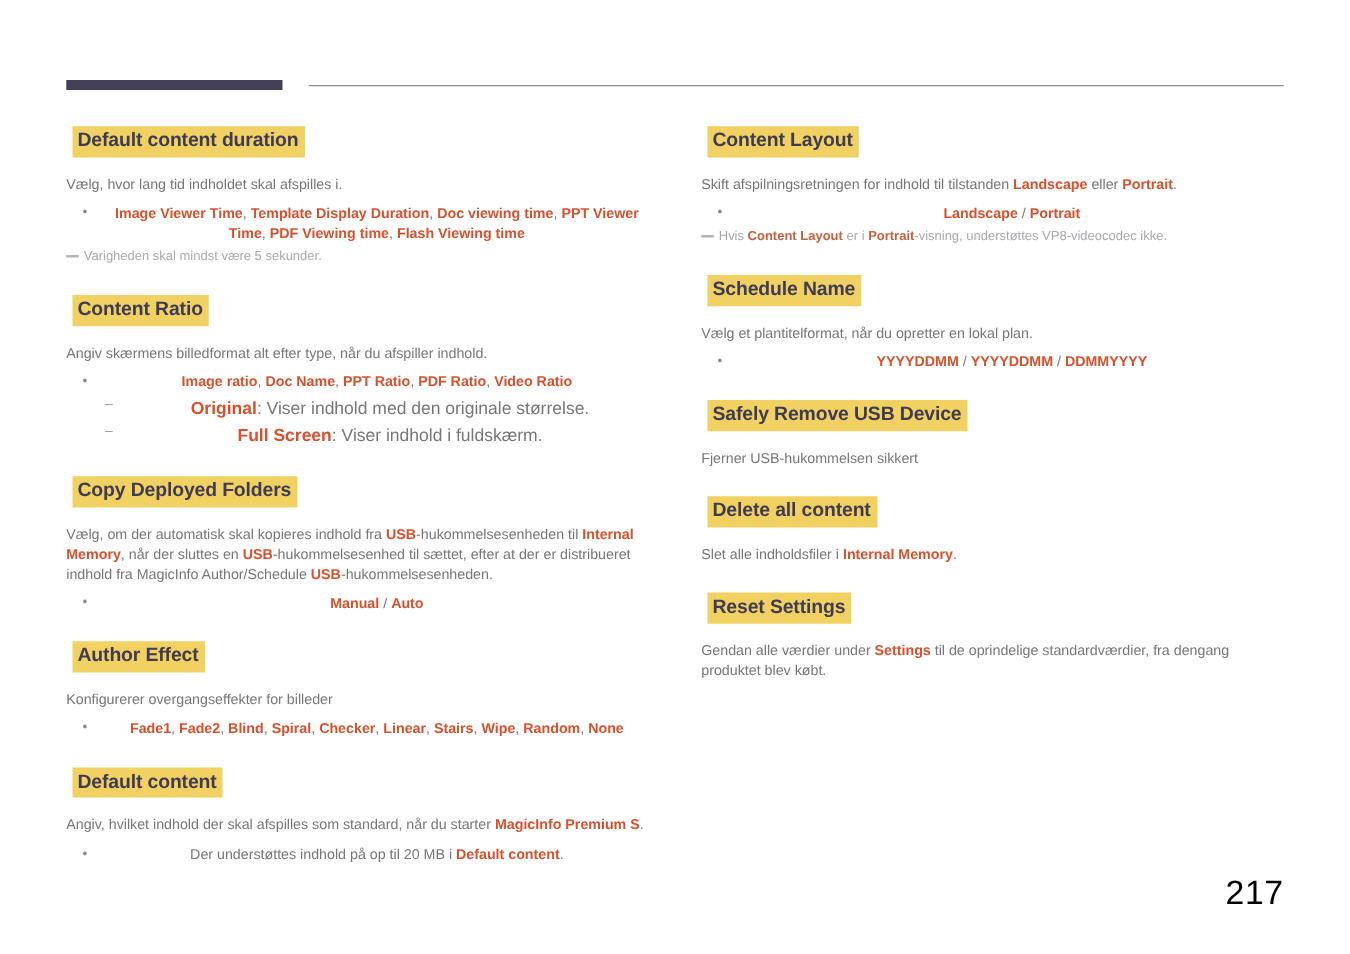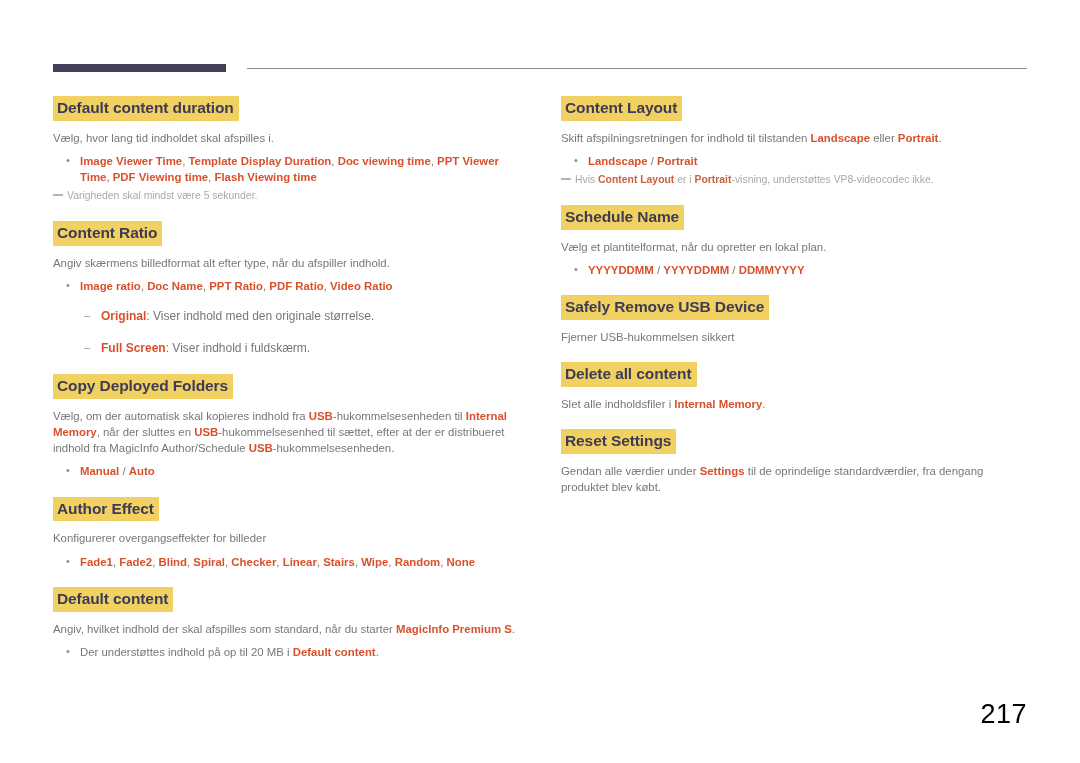--- a/index.html
+++ b/index.html
@@ -56,21 +56,21 @@
 
   
   .sec-heading {
     display: inline-block;
     background: #f0d161;
     color: #3f3b54;
     font-size: 15.5px;
     font-weight: bold;
     line-height: 1.28;
     padding: 2px 5px 3px 4px;
-    margin: 0;
+    margin: 5px;
     letter-spacing: -0.1px;
   }
   .section { margin-bottom: 0; }
   .section + .section { margin-top: 17px; }
 
   
   p.body {
     margin: 9px 0 0 0;
     font-size: 11.4px;
     line-height: 1.42;
@@ -89,43 +89,44 @@
     margin: 7px 0 0 0;
     padding: 0;
   }
   ul.blist > li {
     position: relative;
     padding-left: 27px;
     font-size: 11.4px;
     line-height: 1.42;
     margin-top: 2px;
     color: #77777a;
+    text-align: center;
   }
   ul.blist > li::before {
     content: "•";
     position: absolute;
     left: 13px;
     top: -1px;
     color: #8a8a8f;
     font-size: 11px;
     line-height: 1.5;
   }
 
   
   ul.dlist {
     list-style: none;
     margin: 2px 0 0 0;
     padding: 0;
   }
   ul.dlist > li {
     position: relative;
     padding-left: 21px;
-    font-size: 12px;
+    font-size: 14px;
     line-height: 1.45;
-    margin-top: 14px;
+    margin-top: 2px;
     color: #77777a;
   }
   ul.dlist > li::before {
     content: "–";
     position: absolute;
     left: 4px;
     top: 0;
     color: #9a9a9f;
     font-size: 11px;
   }

